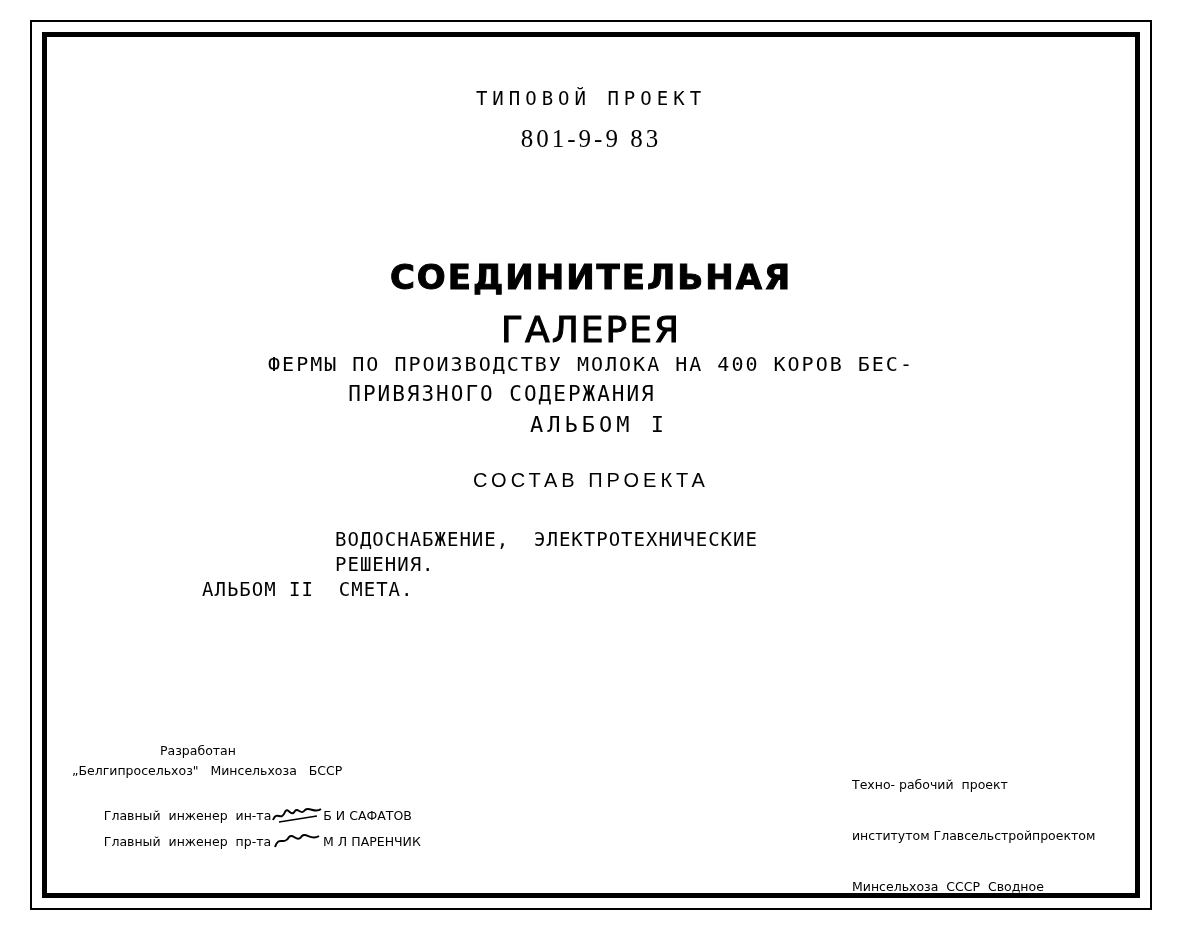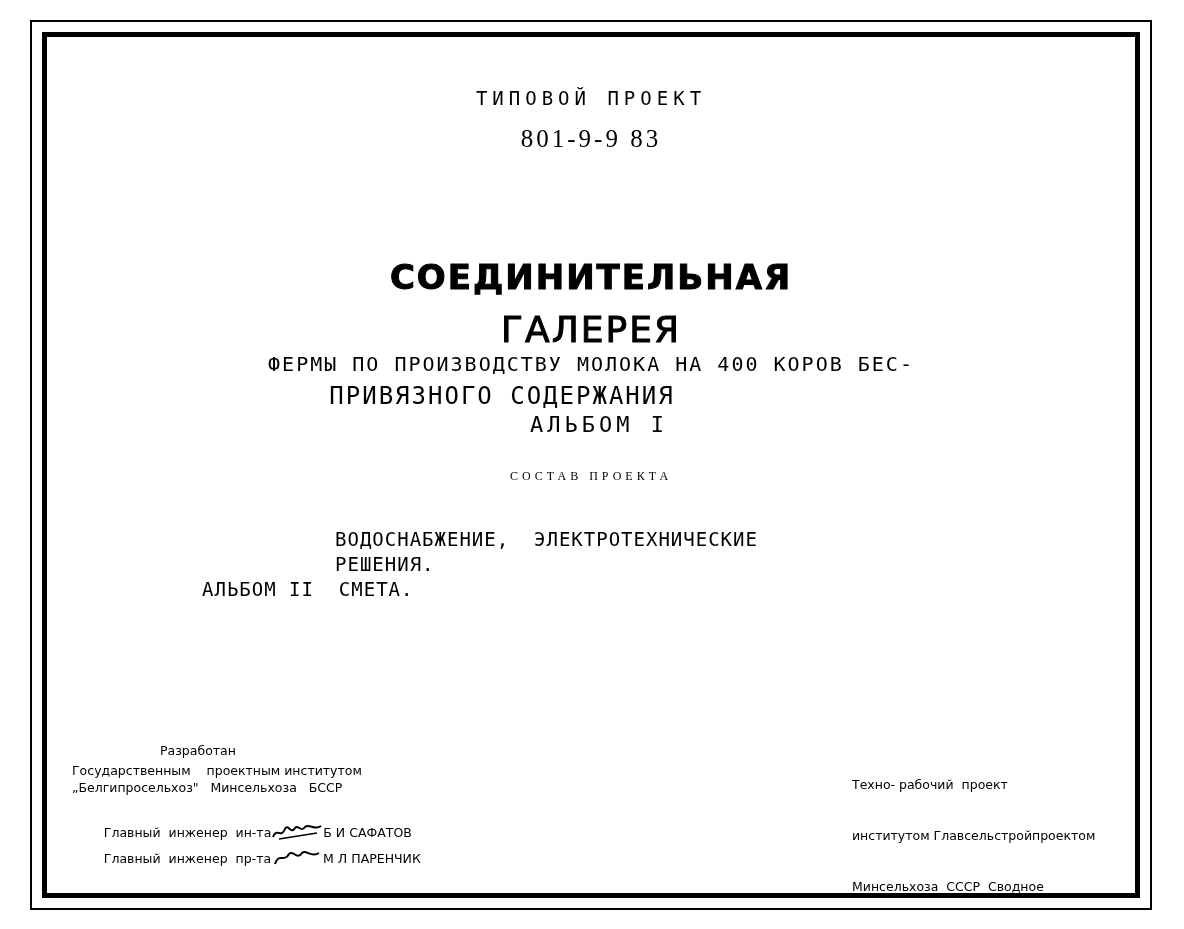--- a/index.html
+++ b/index.html
@@ -108,42 +108,42 @@
     width: 1088px;
     font-size: 20px;
     letter-spacing: 2px;
     font-family: "DejaVu Sans Mono", monospace;
   }
   .subtitle-2 {
     position: absolute;
     left: 0;
     top: 345px;
     width: 910px;
-    font-size: 24px;
+    font-size: 21px;
     letter-spacing: 2px;
     font-family: "DejaVu Sans Mono", monospace;
   }
   .album-line {
     position: absolute;
     left: 8px;
     top: 375px;
     width: 1088px;
     font-size: 22px;
     letter-spacing: 4px;
     font-family: "DejaVu Sans Mono", monospace;
   }
 
   .sostav {
     position: absolute;
     left: 0;
     top: 432px;
     width: 1088px;
-    font-size: 12px;
+    font-size: 20px;
     letter-spacing: 4px;
-    font-family: Liberation Serif, serif;
+    font-family: Liberation Sans, sans-serif;
   }
 
   .composition {
     position: absolute;
     left: 155px;
     top: 490px;
     width: 800px;
     font-size: 19px;
     line-height: 25px;
     letter-spacing: 1px;
@@ -222,21 +222,20 @@
     <div class="sostav center">СОСТАВ  ПРОЕКТА</div>
 
     <div class="composition">
       <div class="row comp-indent">ВОДОСНАБЖЕНИЕ,  ЭЛЕКТРОТЕХНИЧЕСКИЕ</div>
       <div class="row comp-indent">РЕШЕНИЯ.</div>
       <div class="row">АЛЬБОМ II  СМЕТА.</div>
     </div>
 
     <div class="bl">
       <div class="heading">Разработан</div>
-      <div class="r">Государственным    проектным институтом</div>
       <div class="r">„Белгипросельхоз"   Минсельхоза   БССР</div>
 
       <div style="height:10px"></div>
 
       <div class="sig-row">
         <span>Главный  инженер  ин-та</span><span class="sig-scribble"><svg width="52" height="18" viewBox="0 0 52 18">
               <path d="M2,14 C6,4 10,16 14,6 C17,0 20,12 24,5 C27,1 30,10 34,4 C38,0 44,8 50,3" stroke="#000" stroke-width="2" fill="none"></path>
               <path d="M8,16 L46,10" stroke="#000" stroke-width="1.4" fill="none"></path>
             </svg></span><span>Б И САФАТОВ</span>
       </div>

